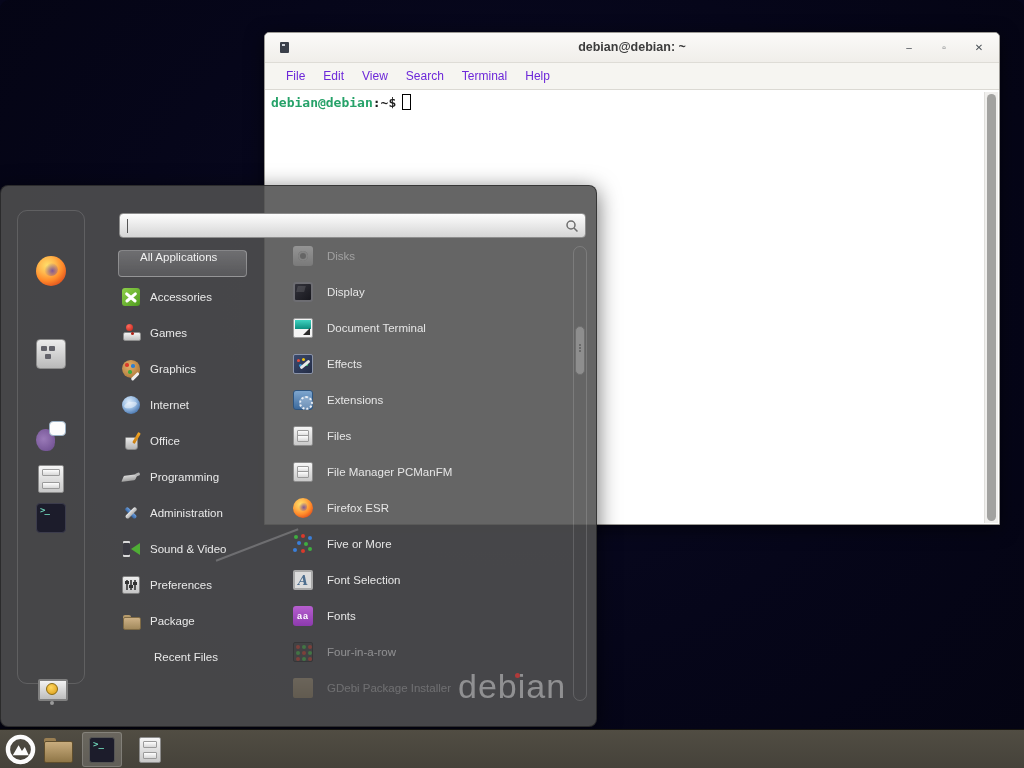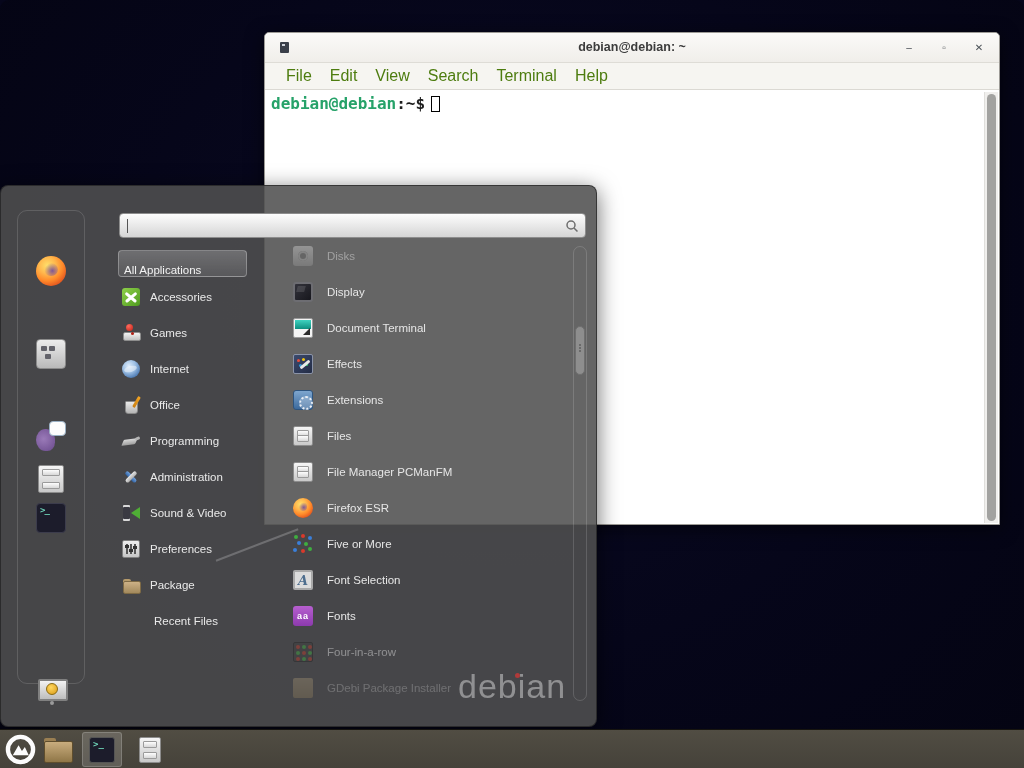--- a/index.html
+++ b/index.html
@@ -17,24 +17,24 @@
     border-bottom:1px solid #dedcd6; border-radius:5px 5px 0 0; position:relative; }
   .title { position:absolute; left:0; right:0; top:7px; text-align:center;
     font-size:12.5px; font-weight:bold; color:#3c3c3c; }
   .tb-mini-icon { position:absolute; left:15px; top:9px; width:9px; height:11px;
     background:#3a3f49; border-radius:1px; }
   .tb-mini-icon::after { content:""; position:absolute; left:2px; top:2px; width:3px; height:2px; background:#cfd3da; }
   .win-controls { position:absolute; right:14px; top:0; height:30px; display:flex; align-items:center; gap:23px; }
   .win-btn { font-size:10px; color:#4a5056; width:12px; text-align:center; cursor:default; line-height:10px; }
   .menubar { height:27px; background:#f6f5f1; border-bottom:1px solid #dbd9d3;
     display:flex; align-items:center; padding-left:12px; gap:0; }
-  .menubar span { font-size:16px; color:#4d7c0f; padding:4px 9px; }
+  .menubar span { font-size:12px; color:#6d28d9; padding:4px 9px; }
   .term-content { position:absolute; left:0; top:58px; right:0; bottom:0; background:#fff; }
   .prompt { position:absolute; left:6px; top:3px; font-family:"DejaVu Sans Mono", monospace;
-    font-size:16px; white-space:pre; }
+    font-size:13px; white-space:pre; }
   .prompt .user { color:#26a269; font-weight:bold; }
   .prompt .path { color:#1d1d1d; font-weight:bold; }
   .block-cursor { display:inline-block; width:9px; height:16px; border:1.5px solid #000;
     background:#fff; vertical-align:-3px; margin-left:6px; }
   .term-scroll { position:absolute; right:1px; top:1px; bottom:1px; width:14px;
     background:#f0efed; border-left:1px solid #e0dfdc; }
   .term-thumb { position:absolute; left:2px; right:2px; top:2px; bottom:2px;
     background:#a2a2a0; border-radius:6px; }
 
   
@@ -58,21 +58,21 @@
     background:linear-gradient(#fdfdfd,#d5d5d5); border:1px solid #8d8d8d; border-radius:4px; }
   .search-box input { position:absolute; inset:0; background:transparent; border:none;
     outline:none; font-size:12px; padding:0 26px 0 8px; color:#222; }
   .caret { position:absolute; left:7px; top:5px; width:1px; height:14px; background:#555; }
   .mag { position:absolute; right:6px; top:5px; }
 
   
   .all-apps-btn { position:absolute; left:117px; top:64px; width:129px; height:27px;
     background:linear-gradient(rgba(255,255,255,.22),rgba(255,255,255,.10));
     border:1px solid rgba(255,255,255,.28); border-radius:4px;
-    display:flex; align-items:flex-end; padding-left:5px;
+    display:flex; align-items:flex-start; padding-left:21px;
     font-size:11.5px; color:#f2f2f2; }
   .cat-list { position:absolute; left:117px; top:93px; width:160px; }
   .cat-row { height:36px; display:flex; align-items:center; gap:10px; padding-left:4px; }
   .cat-row .lbl { font-size:11.5px; color:#e9e9e9; white-space:nowrap; }
   .cat-row.noicon { padding-left:36px; }
 
   
   .app-list { position:absolute; left:284px; top:52px; width:288px; }
   .app-row { height:36px; display:flex; align-items:center; gap:14px; padding-left:8px; }
   .app-row .lbl { font-size:11.5px; color:#e6e6e6; white-space:nowrap; }
@@ -297,20 +297,24 @@
     <div class="cat-list">
       <div class="cat-row">
         <span class="i i18 ic-accessories"></span>
         <span class="lbl">Accessories</span>
       </div>
       <div class="cat-row">
         <span class="i i18 ic-games"></span>
         <span class="lbl">Games</span>
       </div>
       <div class="cat-row">
+        <span class="i i18 ic-graphics"></span>
+        <span class="lbl">Graphics</span>
+      </div>
+      <div class="cat-row">
         <span class="i i18 ic-internet"></span>
         <span class="lbl">Internet</span>
       </div>
       <div class="cat-row">
         <span class="i i18 ic-office"></span>
         <span class="lbl">Office</span>
       </div>
       <div class="cat-row">
         <span class="i i18 ic-programming"></span>
         <span class="lbl">Programming</span>

